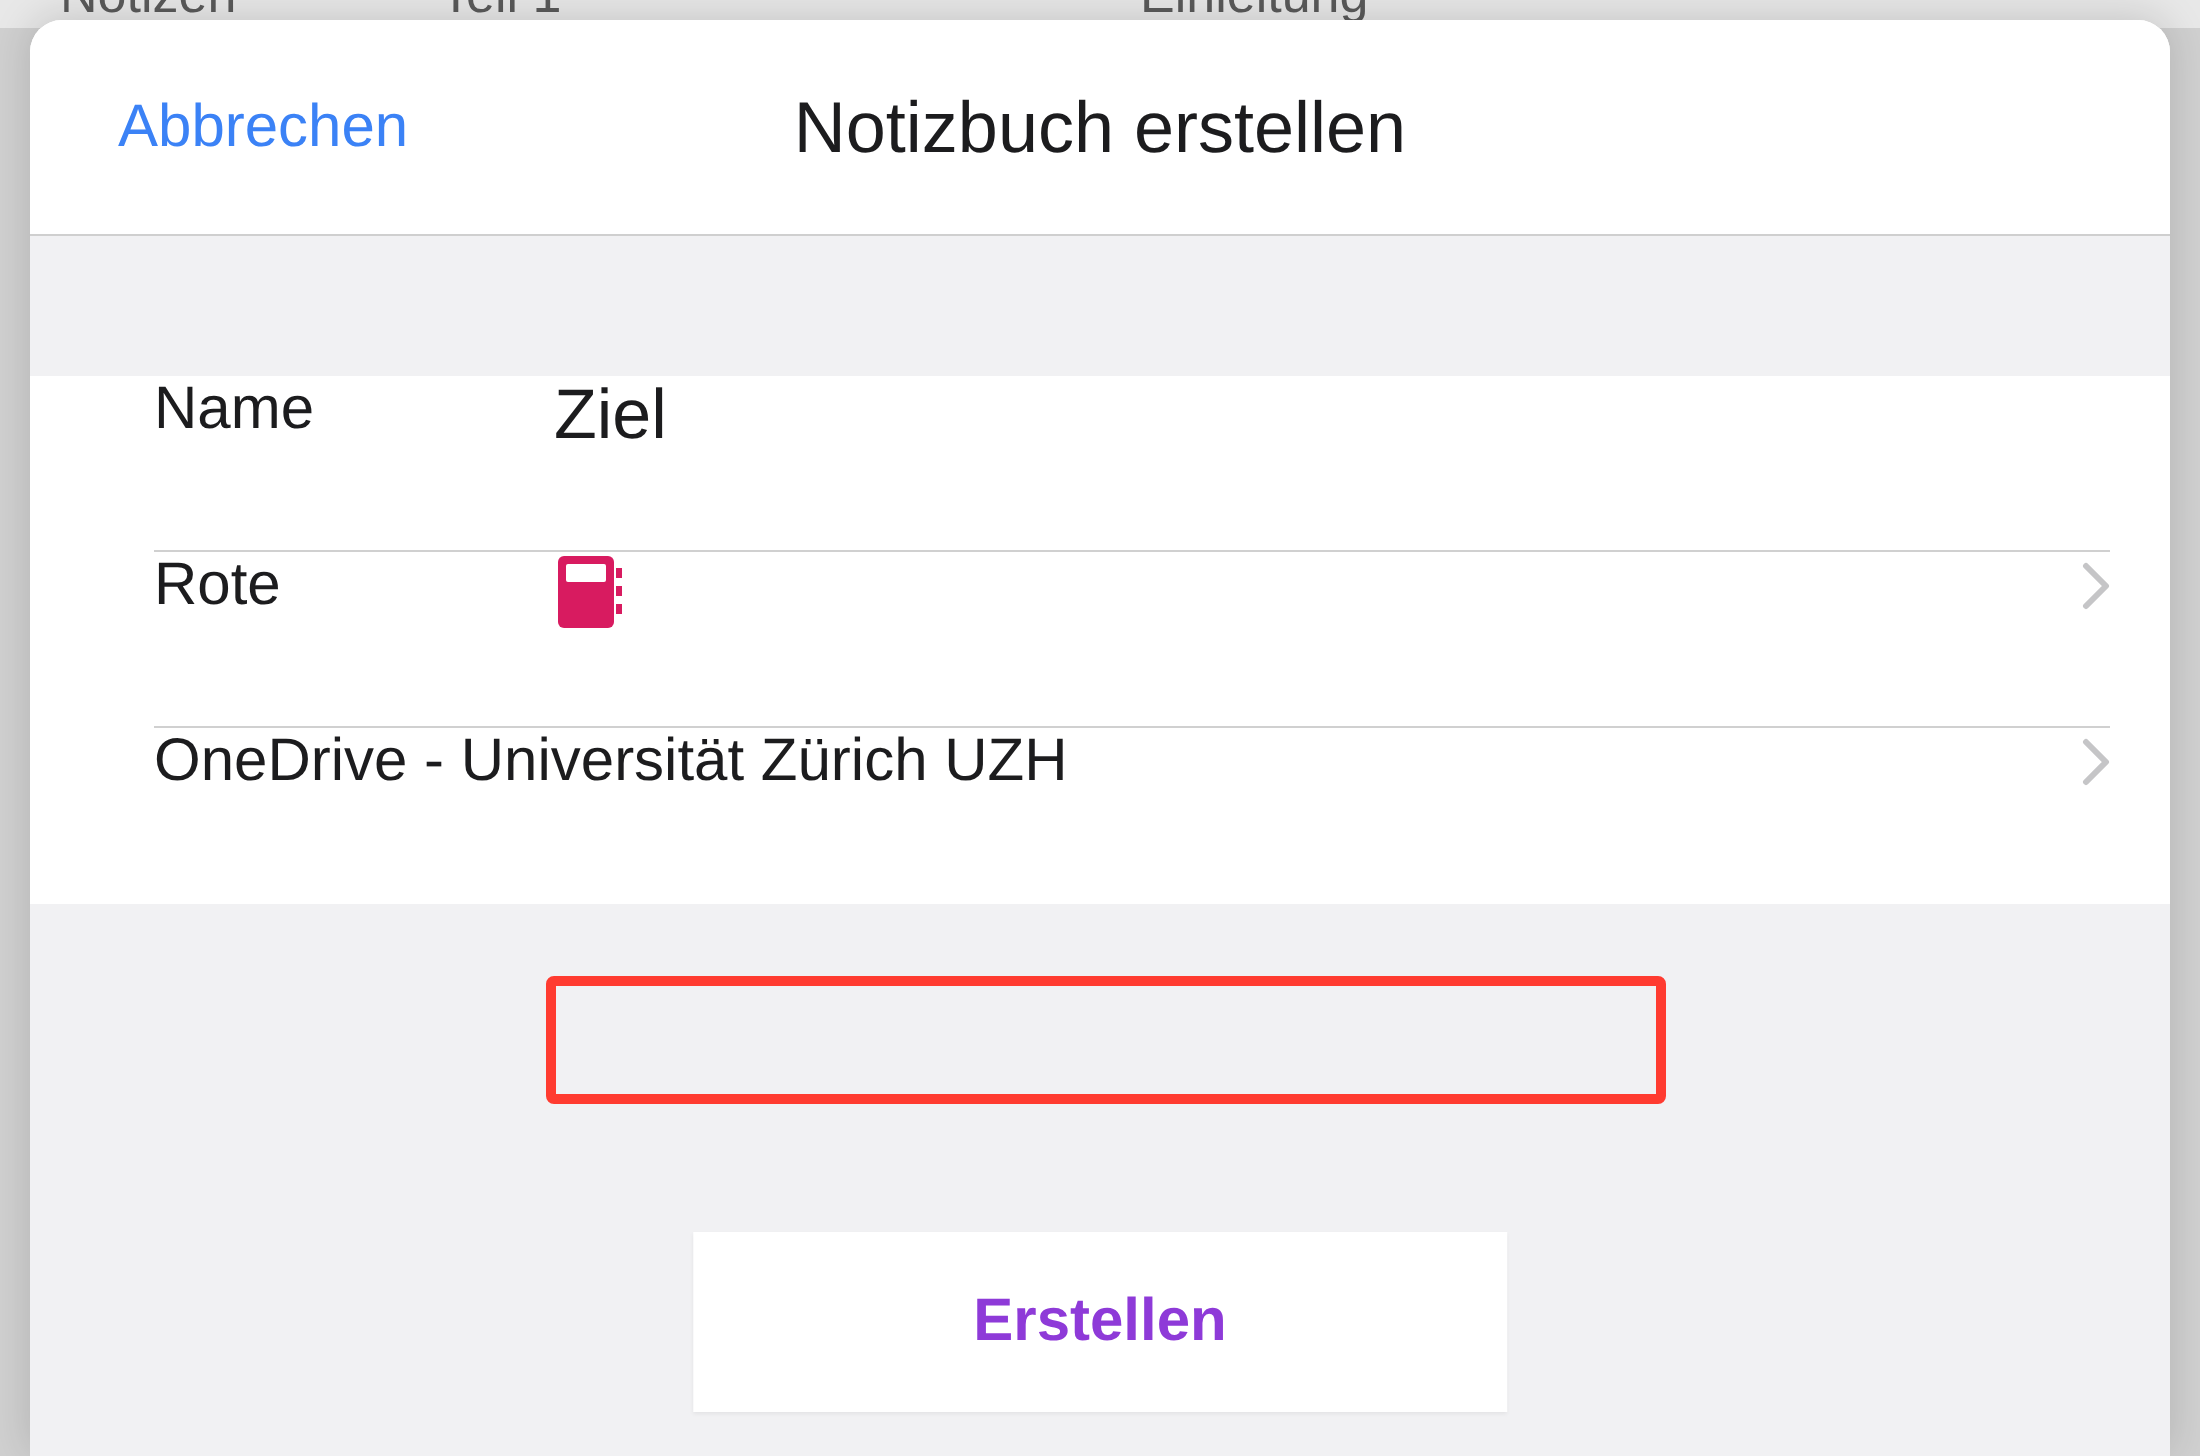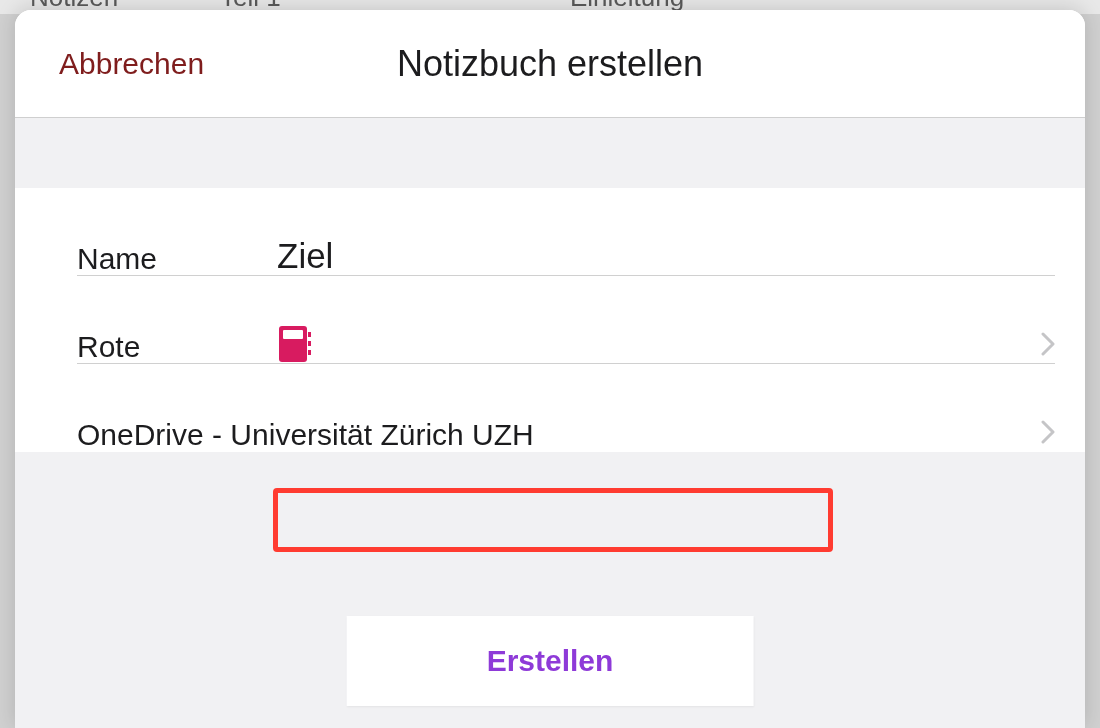--- a/index.html
+++ b/index.html
@@ -53,21 +53,21 @@
       justify-content: center;
       position: relative;
       background: #fff;
       border-bottom: 1px solid #cfcfcf;
     }
     .cancel-btn {
       position: absolute;
       left: 44px;
       top: 50%;
       transform: translateY(-50%);
-      color: #7f1d1d;
+      color: #3b82f6;
       font-size: 30px;
       font-weight: 400;
       background: none;
       border: none;
       cursor: pointer;
     }
     .sheet-title {
       font-size: 36px;
       font-weight: 400;
       color: #1c1c1e;
@@ -76,21 +76,21 @@
       flex: 1;
       background: #f1f1f3;
       position: relative;
     }
     .form-group {
       background: #fff;
       margin-top: 70px;
     }
     .form-row {
       display: flex;
-      align-items: flex-end;
+      align-items: flex-start;
       height: 88px;
       padding-left: 62px;
       padding-right: 30px;
       position: relative;
     }
     .row-divider {
       position: absolute;
       bottom: 0;
       left: 62px;
       right: 30px;

